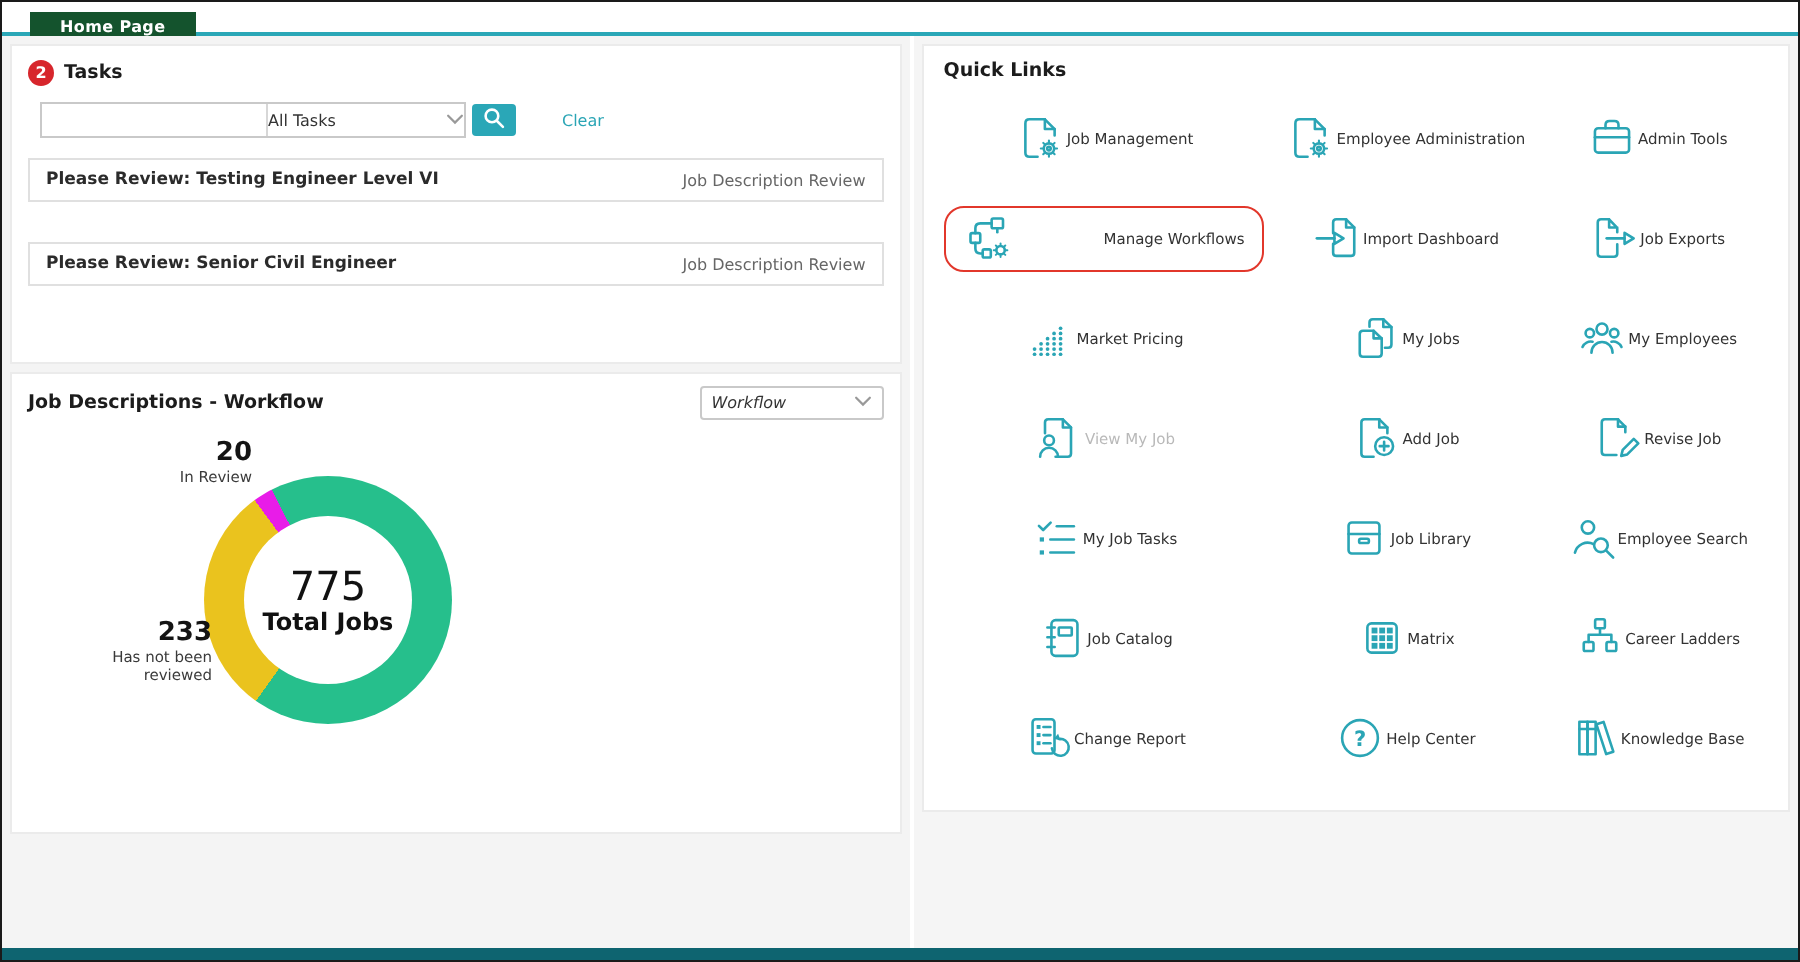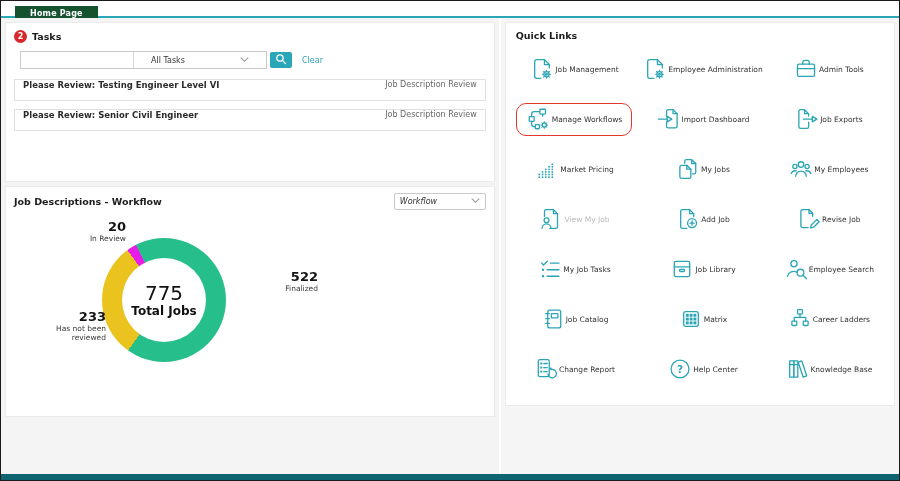--- a/index.html
+++ b/index.html
@@ -25,30 +25,30 @@
   .card-title{font-size:9.5px;font-weight:bold;color:#1c1c1c;}
   .badge{
     width:13px;height:13px;border-radius:50%;background:#D7262C;color:#fff;
     font-size:8px;font-weight:bold;display:flex;align-items:center;justify-content:center;
   }
   .search-row{display:flex;align-items:center;margin:8px 0 10px 6px;}
   .search-box{display:flex;border:1px solid #c9c9c9;height:16px;background:#fff;}
   .search-input{border:none;outline:none;width:104px;height:14px;font-size:8px;padding:0 4px;font-family:inherit;}
   .filter-dd{
     width:98px;border-left:1px solid #d7d7d7;display:flex;align-items:center;
-    justify-content:space-between;padding:0 17px;font-size:8px;color:#333;cursor:pointer;
+    justify-content:space-between;padding:0 0;font-size:8px;color:#333;cursor:pointer;
   }
   .search-btn{
     width:22px;height:16px;background:#2AA7B7;border:none;border-radius:2px;margin-left:3px;
     display:flex;align-items:center;justify-content:center;cursor:pointer;
   }
-  .clear-link{font-size:8px;color:#2AA5B5;margin-left:10px;cursor:pointer;}
+  .clear-link{font-size:8px;color:#2AA5B5;margin-left:23px;cursor:pointer;}
   .task-row{
-    border:1px solid #e0e0e0;background:#fff;height:20px;display:flex;
-    justify-content:space-between;padding:0 8px;margin-bottom:8px;cursor:pointer;
+    border:1px solid #e0e0e0;background:#fff;height:20px;display:flex;align-items:center;
+    justify-content:space-between;padding:0 8px;margin-bottom:20px;cursor:pointer;
   }
   .task-title{font-size:8.5px;font-weight:bold;color:#2b2b2b;}
   .task-cat{font-size:8px;color:#666;}
   
   .wf-card{height:231px;padding:6px 8px;position:relative;}
   .wf-header{display:flex;align-items:center;justify-content:space-between;}
   .select-box{
     width:80px;height:15px;border:1px solid #c9c9c9;border-radius:2px;background:#fff;
     display:flex;align-items:center;justify-content:space-between;padding:0 5px;
     font-size:8px;color:#333;cursor:pointer;font-style:italic;
@@ -69,21 +69,21 @@
   .seg-label-finalized{left:228px;top:58px;width:76px;}
   .seg-label-notreviewed{left:12px;top:98px;width:80px;}
   
   .ql-card{height:384px;padding:7px 10px;}
   .ql-grid{display:grid;grid-template-columns:repeat(3,1fr);grid-auto-rows:50px;margin-top:3px;}
   .ql-cell{display:flex;align-items:center;justify-content:center;cursor:pointer;}
   .ql-inner{
     display:flex;flex-direction:row;align-items:center;padding:2px 9px 3px;
     border:1.5px solid transparent;border-radius:10px;
   }
-  .ql-inner.highlighted{border-color:#E2372B;}
+  .ql-inner.highlighted{border-color:#E2372B;gap:44px;}
   .ql-icon{width:26px;height:26px;display:block;}
   .ql-icon svg{display:block;}
   .ql-label{font-size:7.5px;color:#333;margin-top:2px;white-space:nowrap;}
   .ql-label.disabled{color:#b9b9b9;}
   
   .bottom-bar{position:absolute;left:0;right:0;bottom:0;height:6px;background:#0E6470;}
   .chev{display:inline-block;}
 </style>
 </head>
 <body>
@@ -149,24 +149,20 @@
         <div class="donut" id="donut" style="background: conic-gradient(from 333deg, rgb(38, 191, 140) 0deg, rgb(38, 191, 140) 242.5deg, rgb(234, 195, 30) 242.5deg, rgb(234, 195, 30) 350.7deg, rgb(232, 28, 232) 350.7deg, rgb(232, 28, 232) 360deg);">
           <div class="donut-hole"></div>
           <div class="donut-center">
             <span class="num">775</span>
             <span class="lbl">Total Jobs</span>
           </div>
         </div>
         <div class="seg-label seg-label-inreview">
           <div class="num">20</div>
           <div class="txt">In Review</div>
-        </div>
-        <div class="seg-label seg-label-finalized">
-          <div class="num">522</div>
-          <div class="txt">Finalized</div>
         </div>
         <div class="seg-label seg-label-notreviewed">
           <div class="num">233</div>
           <div class="txt">Has not been reviewed</div>
         </div>
       </div>
     </div>
   </div>
 
   <div class="col-right">

